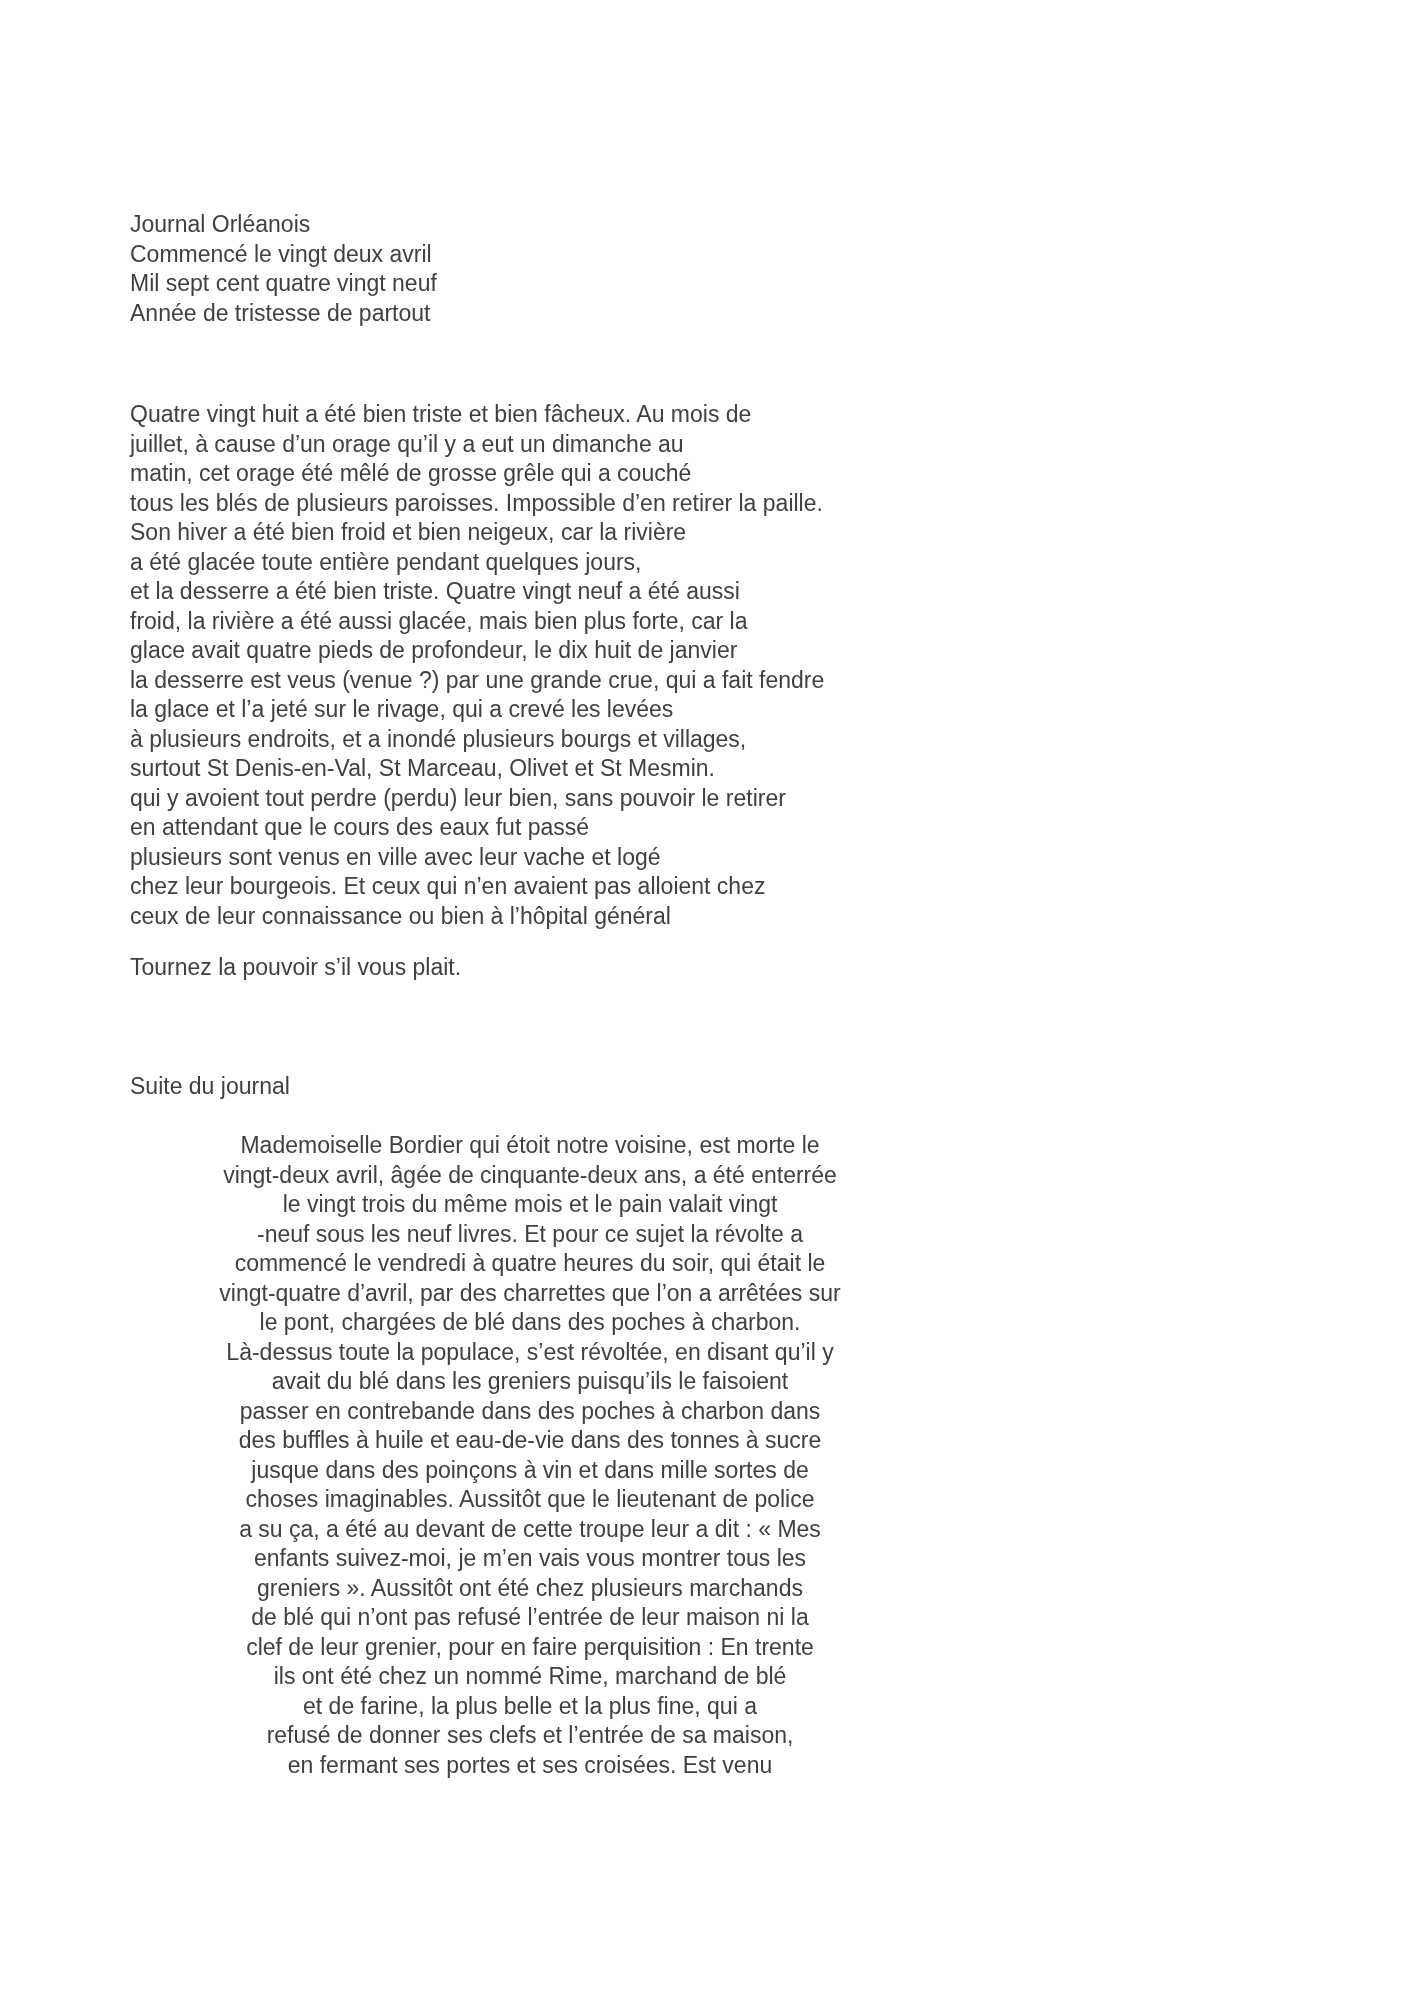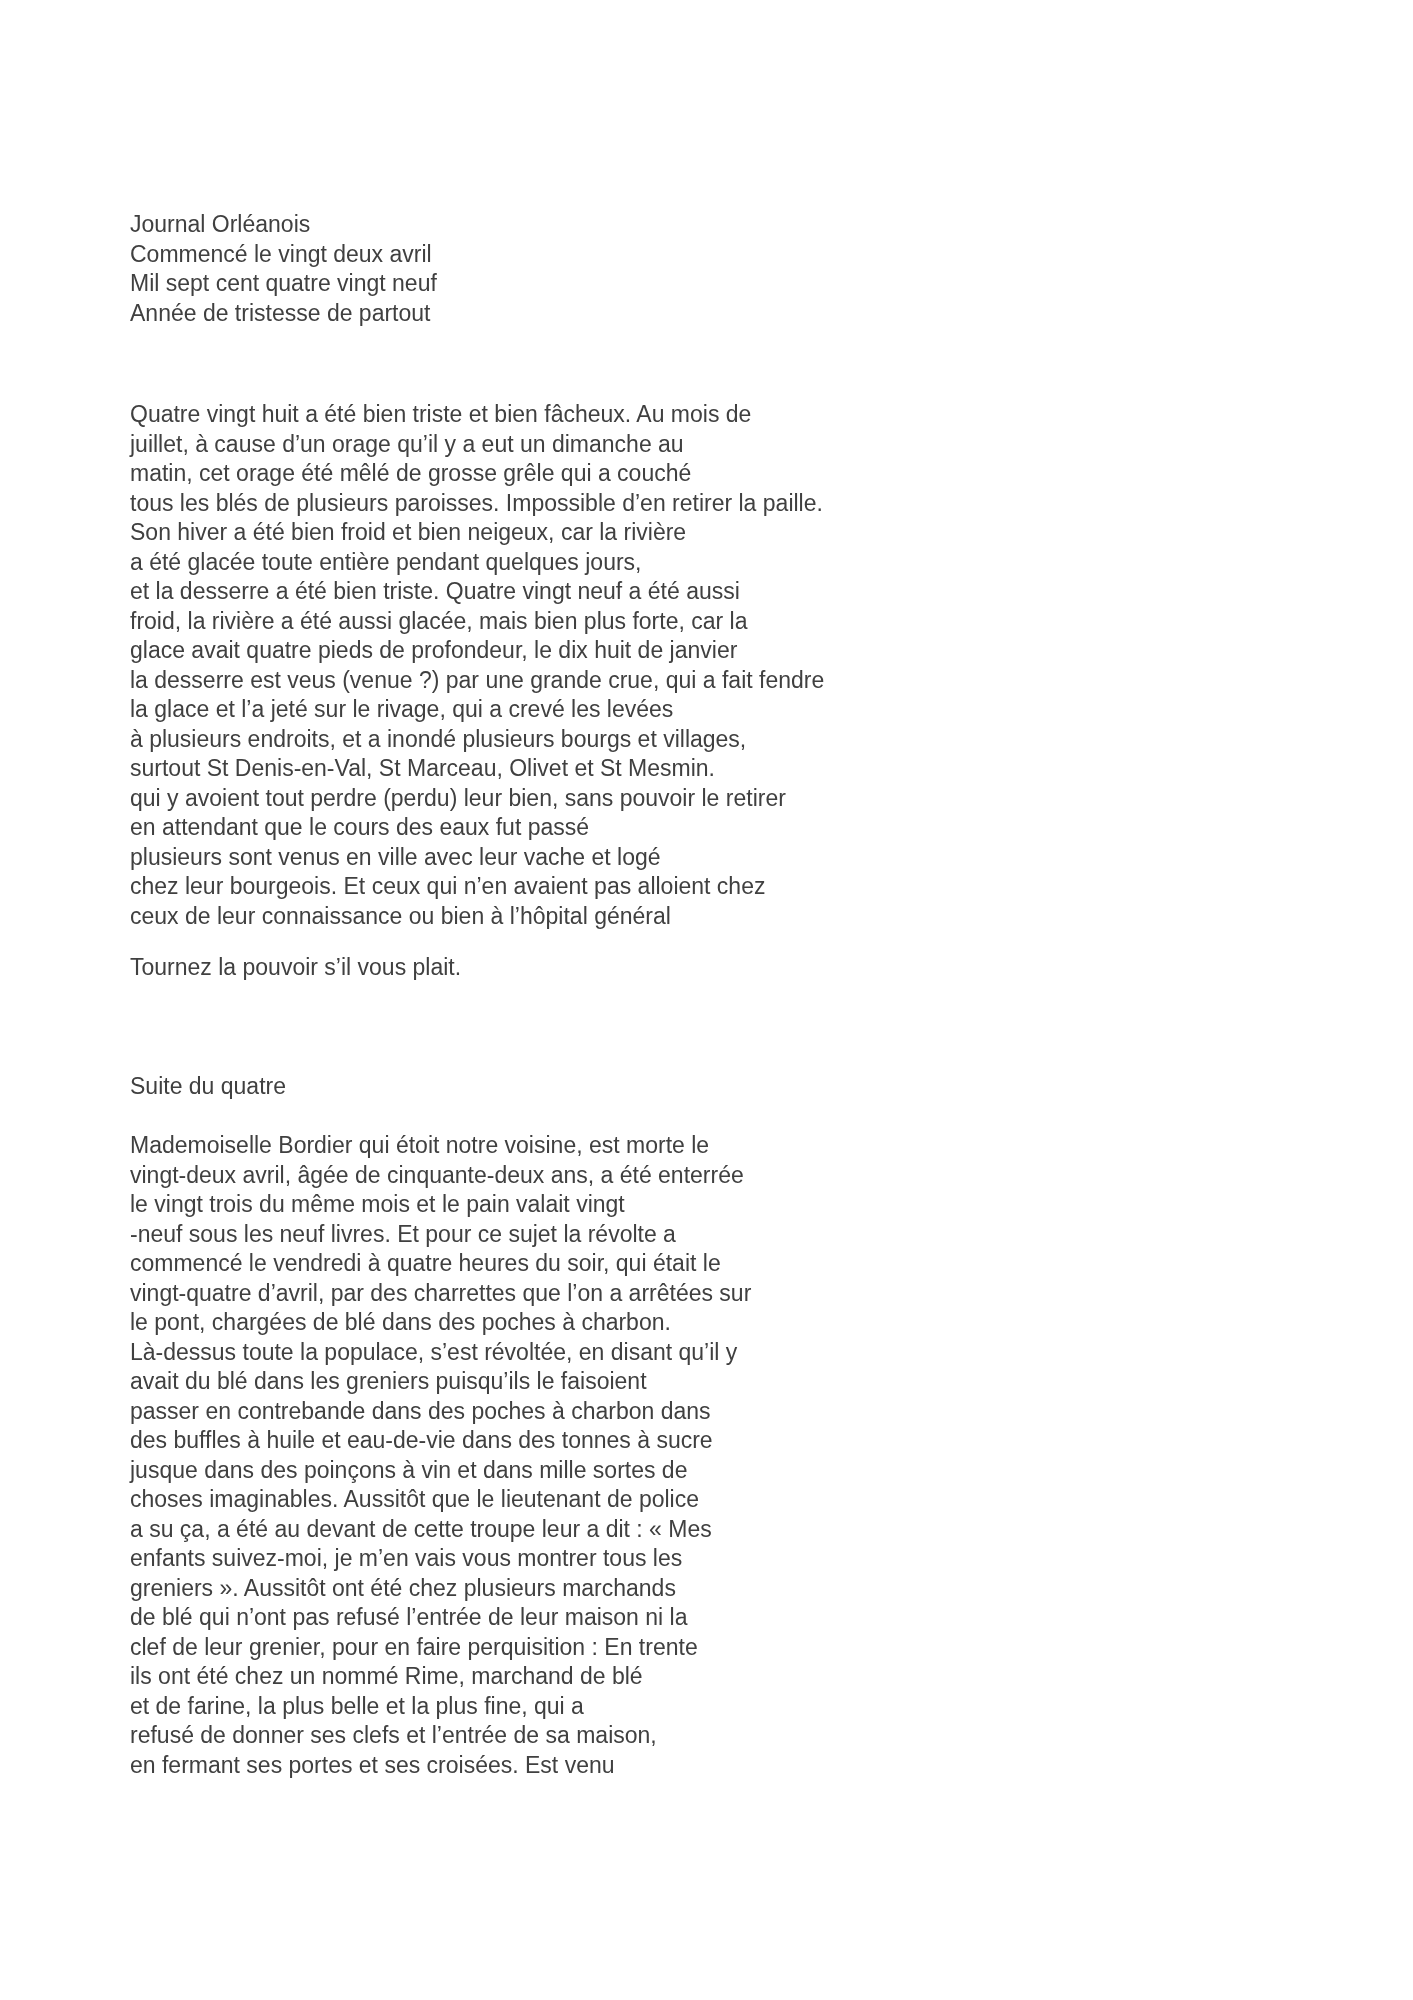--- a/index.html
+++ b/index.html
@@ -34,20 +34,21 @@
     margin-top: 72px;
   }
   .page-turn-note {
     margin-top: 22px;
   }
   .continuation-heading {
     margin-top: 89px;
   }
   .para2 {
     margin-top: 30px;
+    text-align: center;
   }
 </style>
 </head>
 <body>
 
 <div class="page">
   <div class="content">
 
     <div class="block title-block">Journal Orléanois
 Commencé le vingt deux avril
@@ -68,21 +69,21 @@
 à plusieurs endroits, et a inondé plusieurs bourgs et villages,
 surtout St Denis-en-Val, St Marceau, Olivet et St Mesmin.
 qui y avoient tout perdre (perdu) leur bien, sans pouvoir le retirer
 en attendant que le cours des eaux fut passé
 plusieurs sont venus en ville avec leur vache et logé
 chez leur bourgeois. Et ceux qui n’en avaient pas alloient chez
 ceux de leur connaissance ou bien à l’hôpital général</div>
 
     <div class="block page-turn-note">Tournez la pouvoir s’il vous plait.</div>
 
-    <div class="block continuation-heading">Suite du quatre</div>
+    <div class="block continuation-heading">Suite du journal</div>
 
     <div class="block para2">Mademoiselle Bordier qui étoit notre voisine, est morte le
 vingt-deux avril, âgée de cinquante-deux ans, a été enterrée
 le vingt trois du même mois et le pain valait vingt
 -neuf sous les neuf livres. Et pour ce sujet la révolte a
 commencé le vendredi à quatre heures du soir, qui était le
 vingt-quatre d’avril, par des charrettes que l’on a arrêtées sur
 le pont, chargées de blé dans des poches à charbon.
 Là-dessus toute la populace, s’est révoltée, en disant qu’il y
 avait du blé dans les greniers puisqu’ils le faisoient

